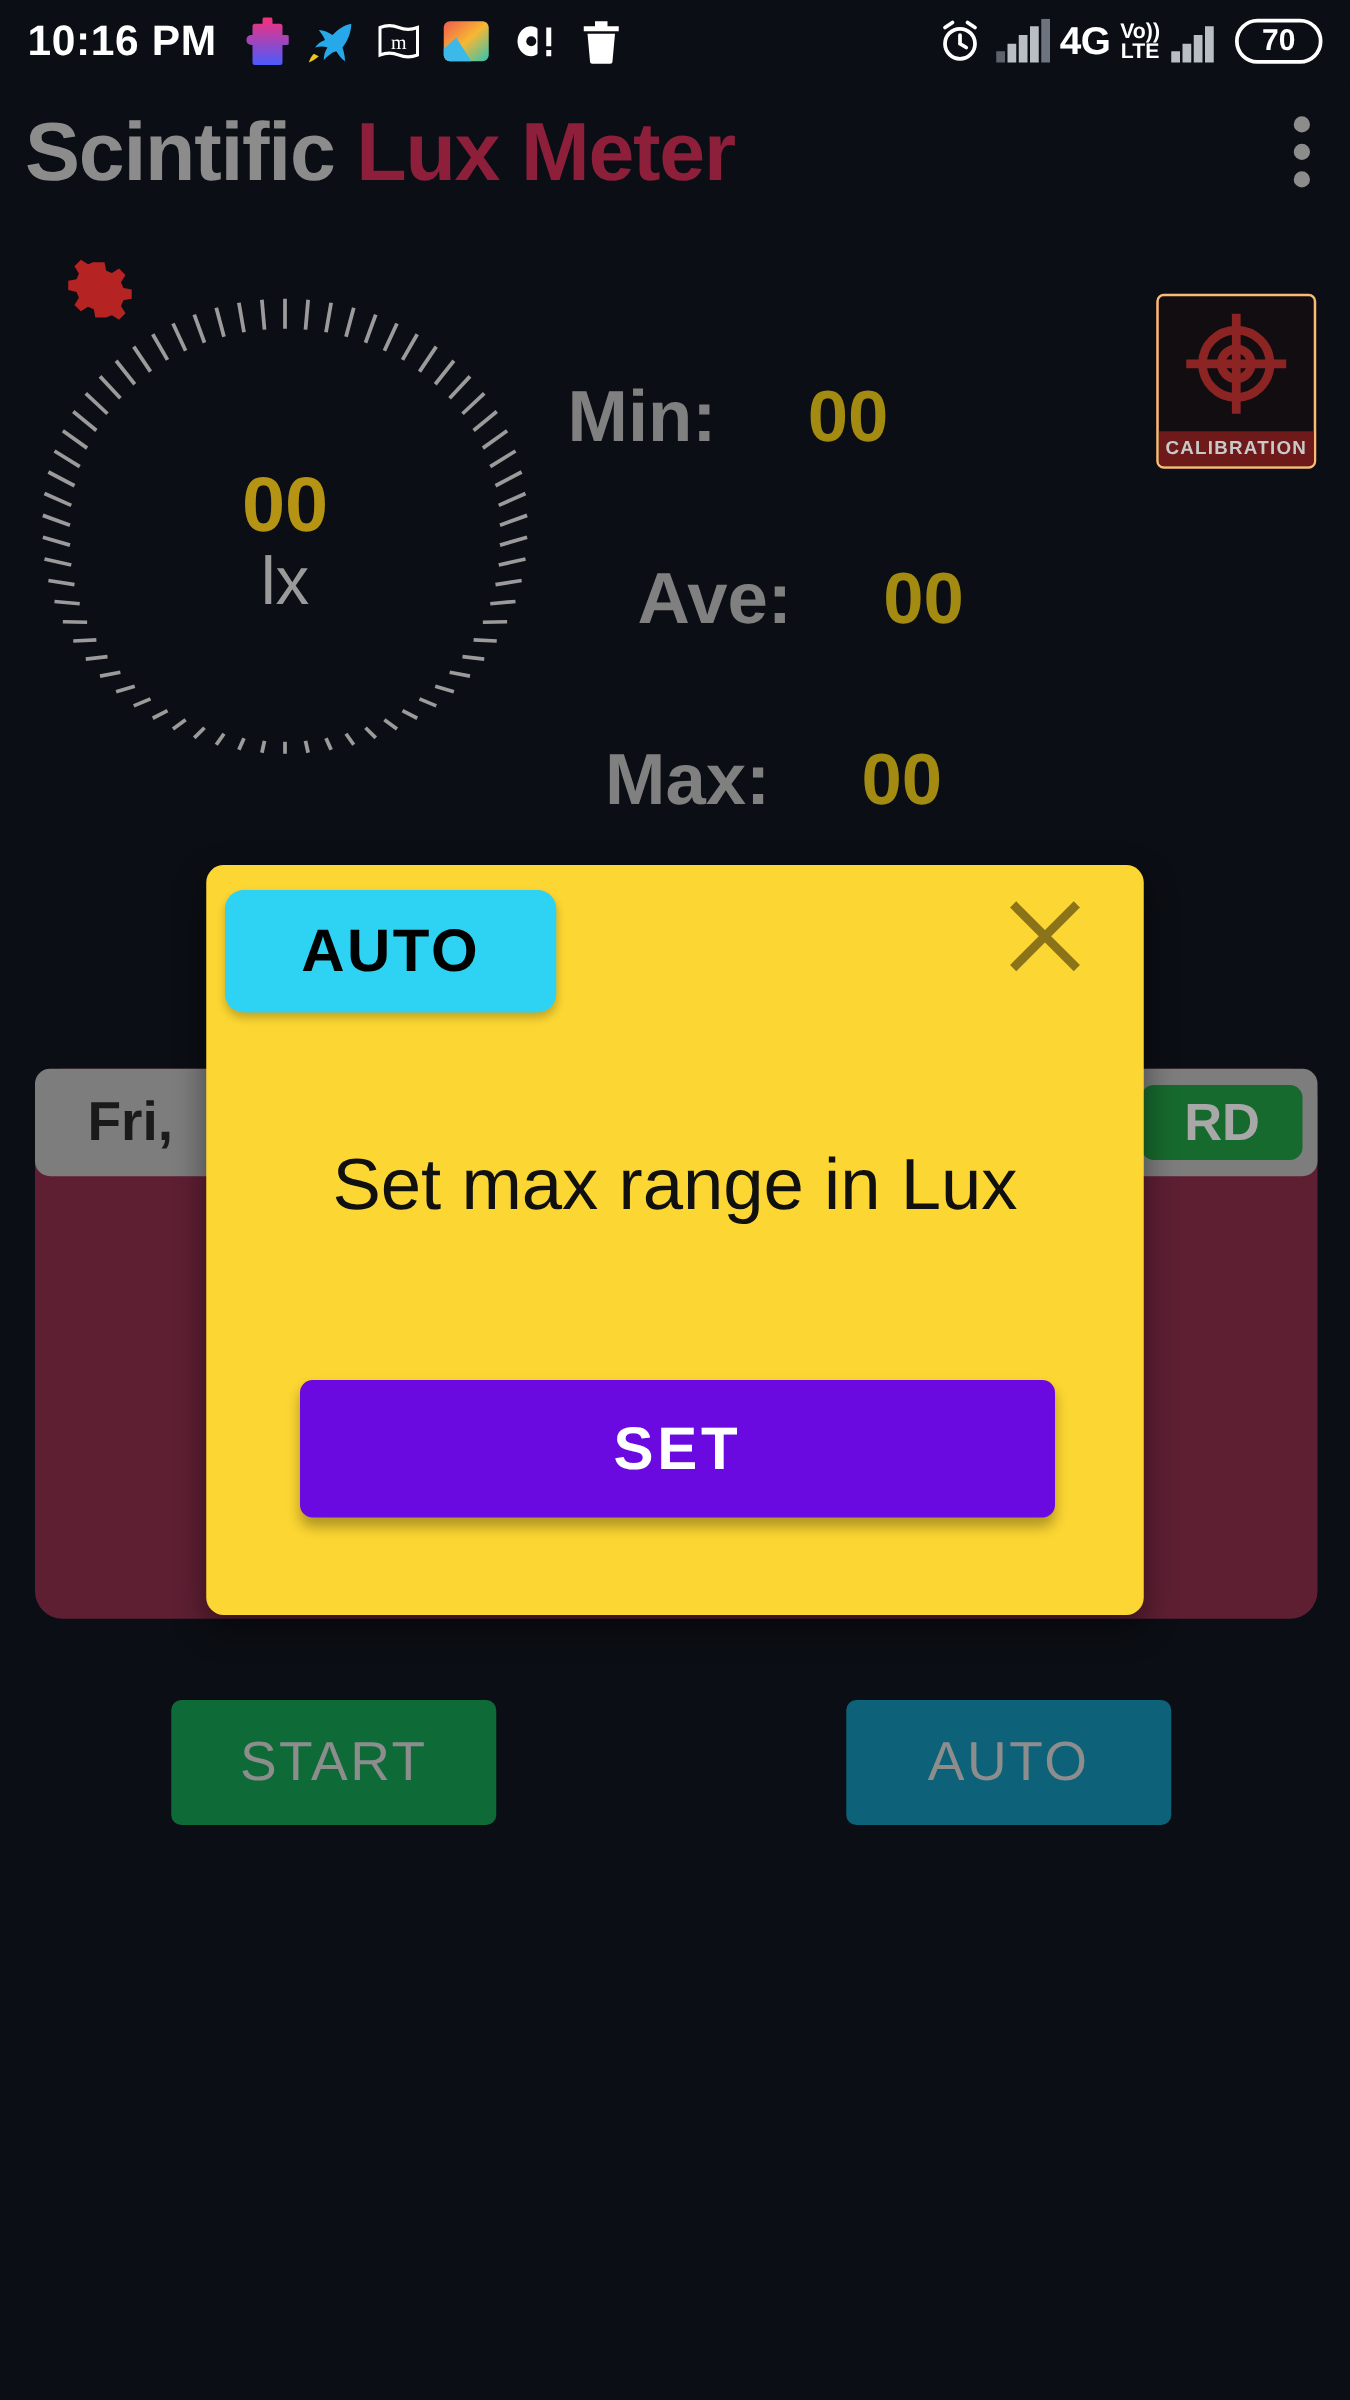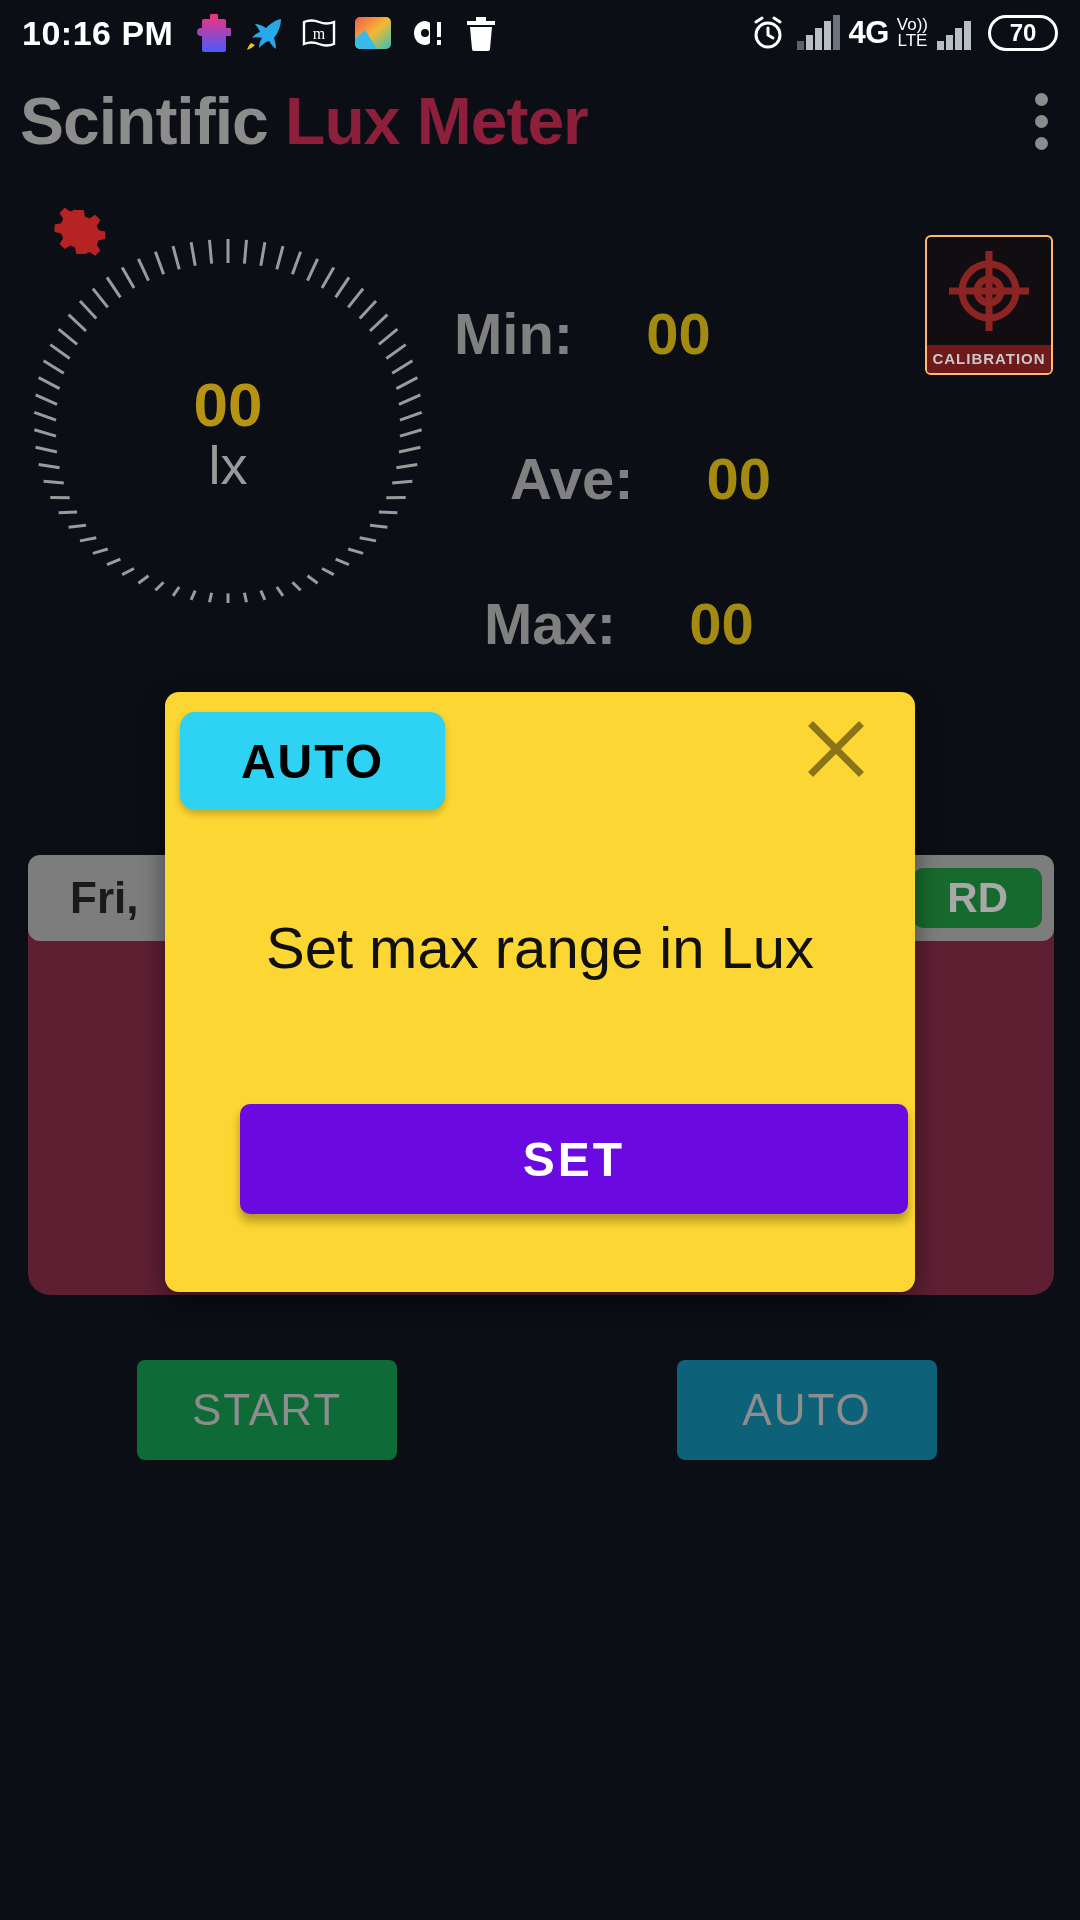--- a/index.html
+++ b/index.html
@@ -24,21 +24,21 @@
 
   .ic { width:40px; height:40px; display:block; }
   .ic-puzzle { width:34px; height:38px; }
   .ic-batt {
     width:70px; height:36px; border:3px solid #fff; border-radius:18px;
     display:flex; align-items:center; justify-content:center;
     font-size:24px; font-weight:bold; color:#fff; position:relative;
   }
   .sb-4g { font-size:31px; font-weight:bold; color:#fff; letter-spacing:-.5px; }
   .sb-volte { display:flex; flex-direction:column; align-items:center; line-height:.92;
-              font-size:17px; font-weight:normal; color:#fff; }
+              font-size:17px; font-weight:bold; color:#fff; }
 
   
   .titlebar {
     position:absolute; top:66px; left:0; width:1080px; height:110px;
     display:flex; align-items:center; padding:0 20px;
   }
   .app-title { font-size:66px; font-weight:bold; letter-spacing:-1px; white-space:nowrap; }
   .t-a { color:#8c8c8c; }
   .t-b { color:#8d1f3b; }
   .title-spacer { flex:1; }
@@ -131,21 +131,21 @@
   }
   .dlg-close {
     position:absolute; right:44px; top:22px; width:70px; height:70px;
     display:flex; align-items:center; justify-content:center;
   }
   .dlg-title {
     position:absolute; top:222px; left:0; width:100%;
     text-align:center; font-size:58px; color:#101010;
   }
   .set-btn {
-    position:absolute; left:75px; top:412px; width:668px; height:110px;
+    position:absolute; left:75px; top:412px; width:604px; height:110px;
     background:#6a09e0; color:#fff; font-size:48px; font-weight:bold;
     letter-spacing:3px; border-radius:10px;
     display:flex; align-items:center; justify-content:center;
     box-shadow:0 7px 10px rgba(0,0,0,.3);
   }
 </style>
 </head>
 <body>
 
 <div id="screen">

